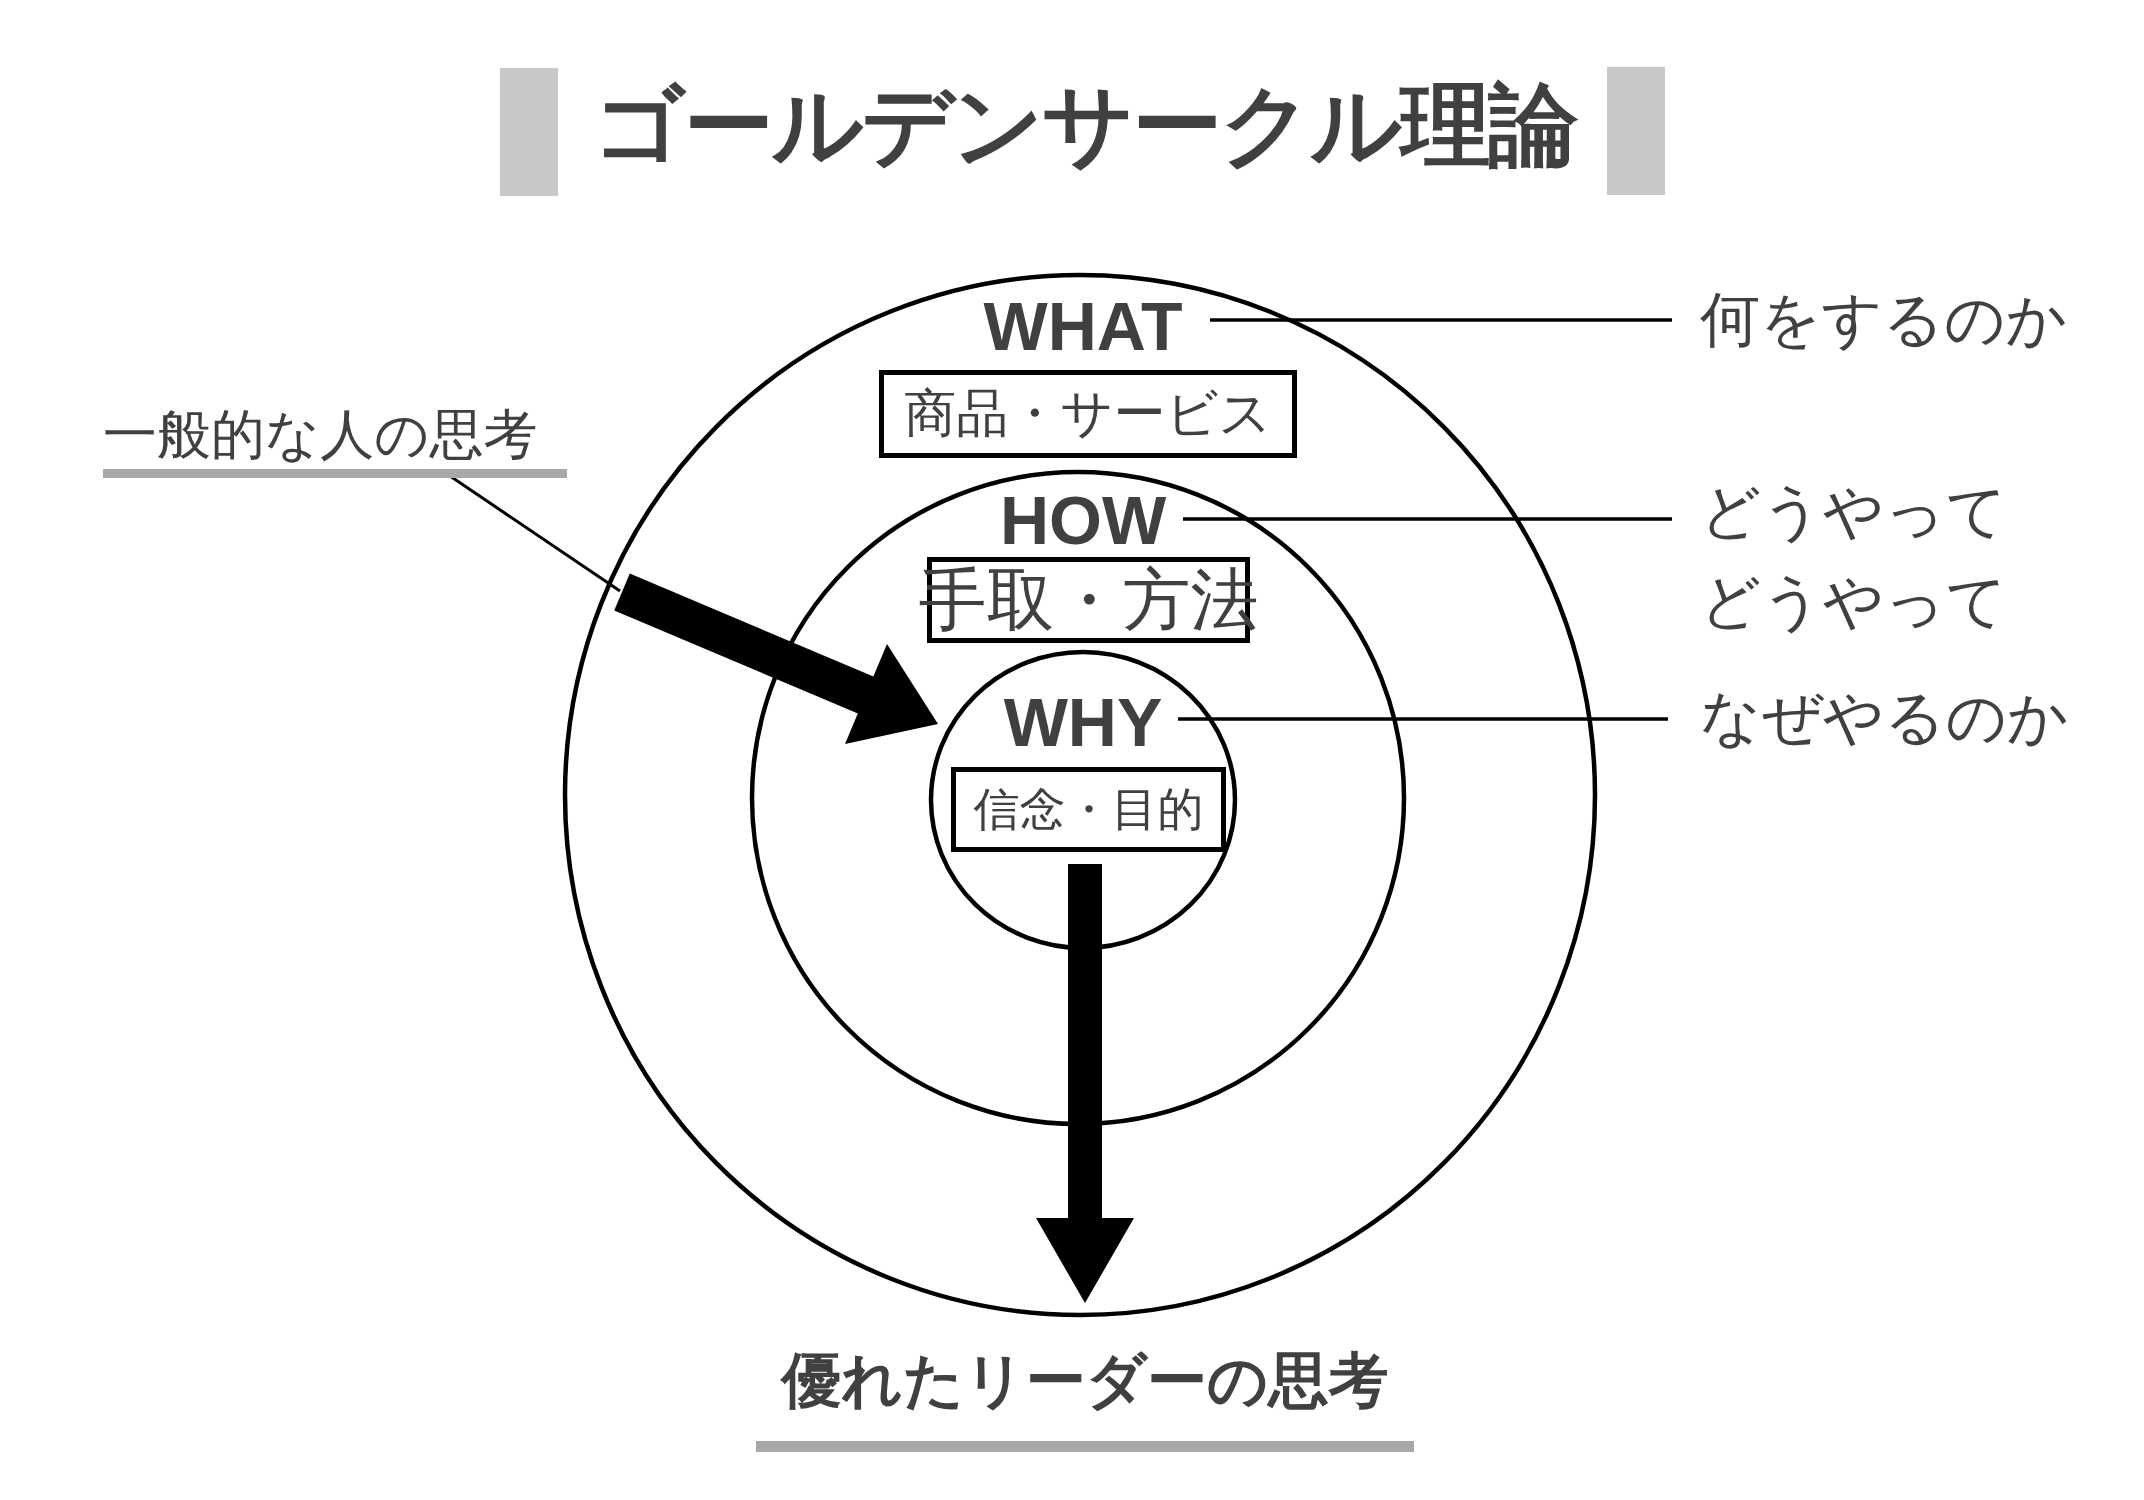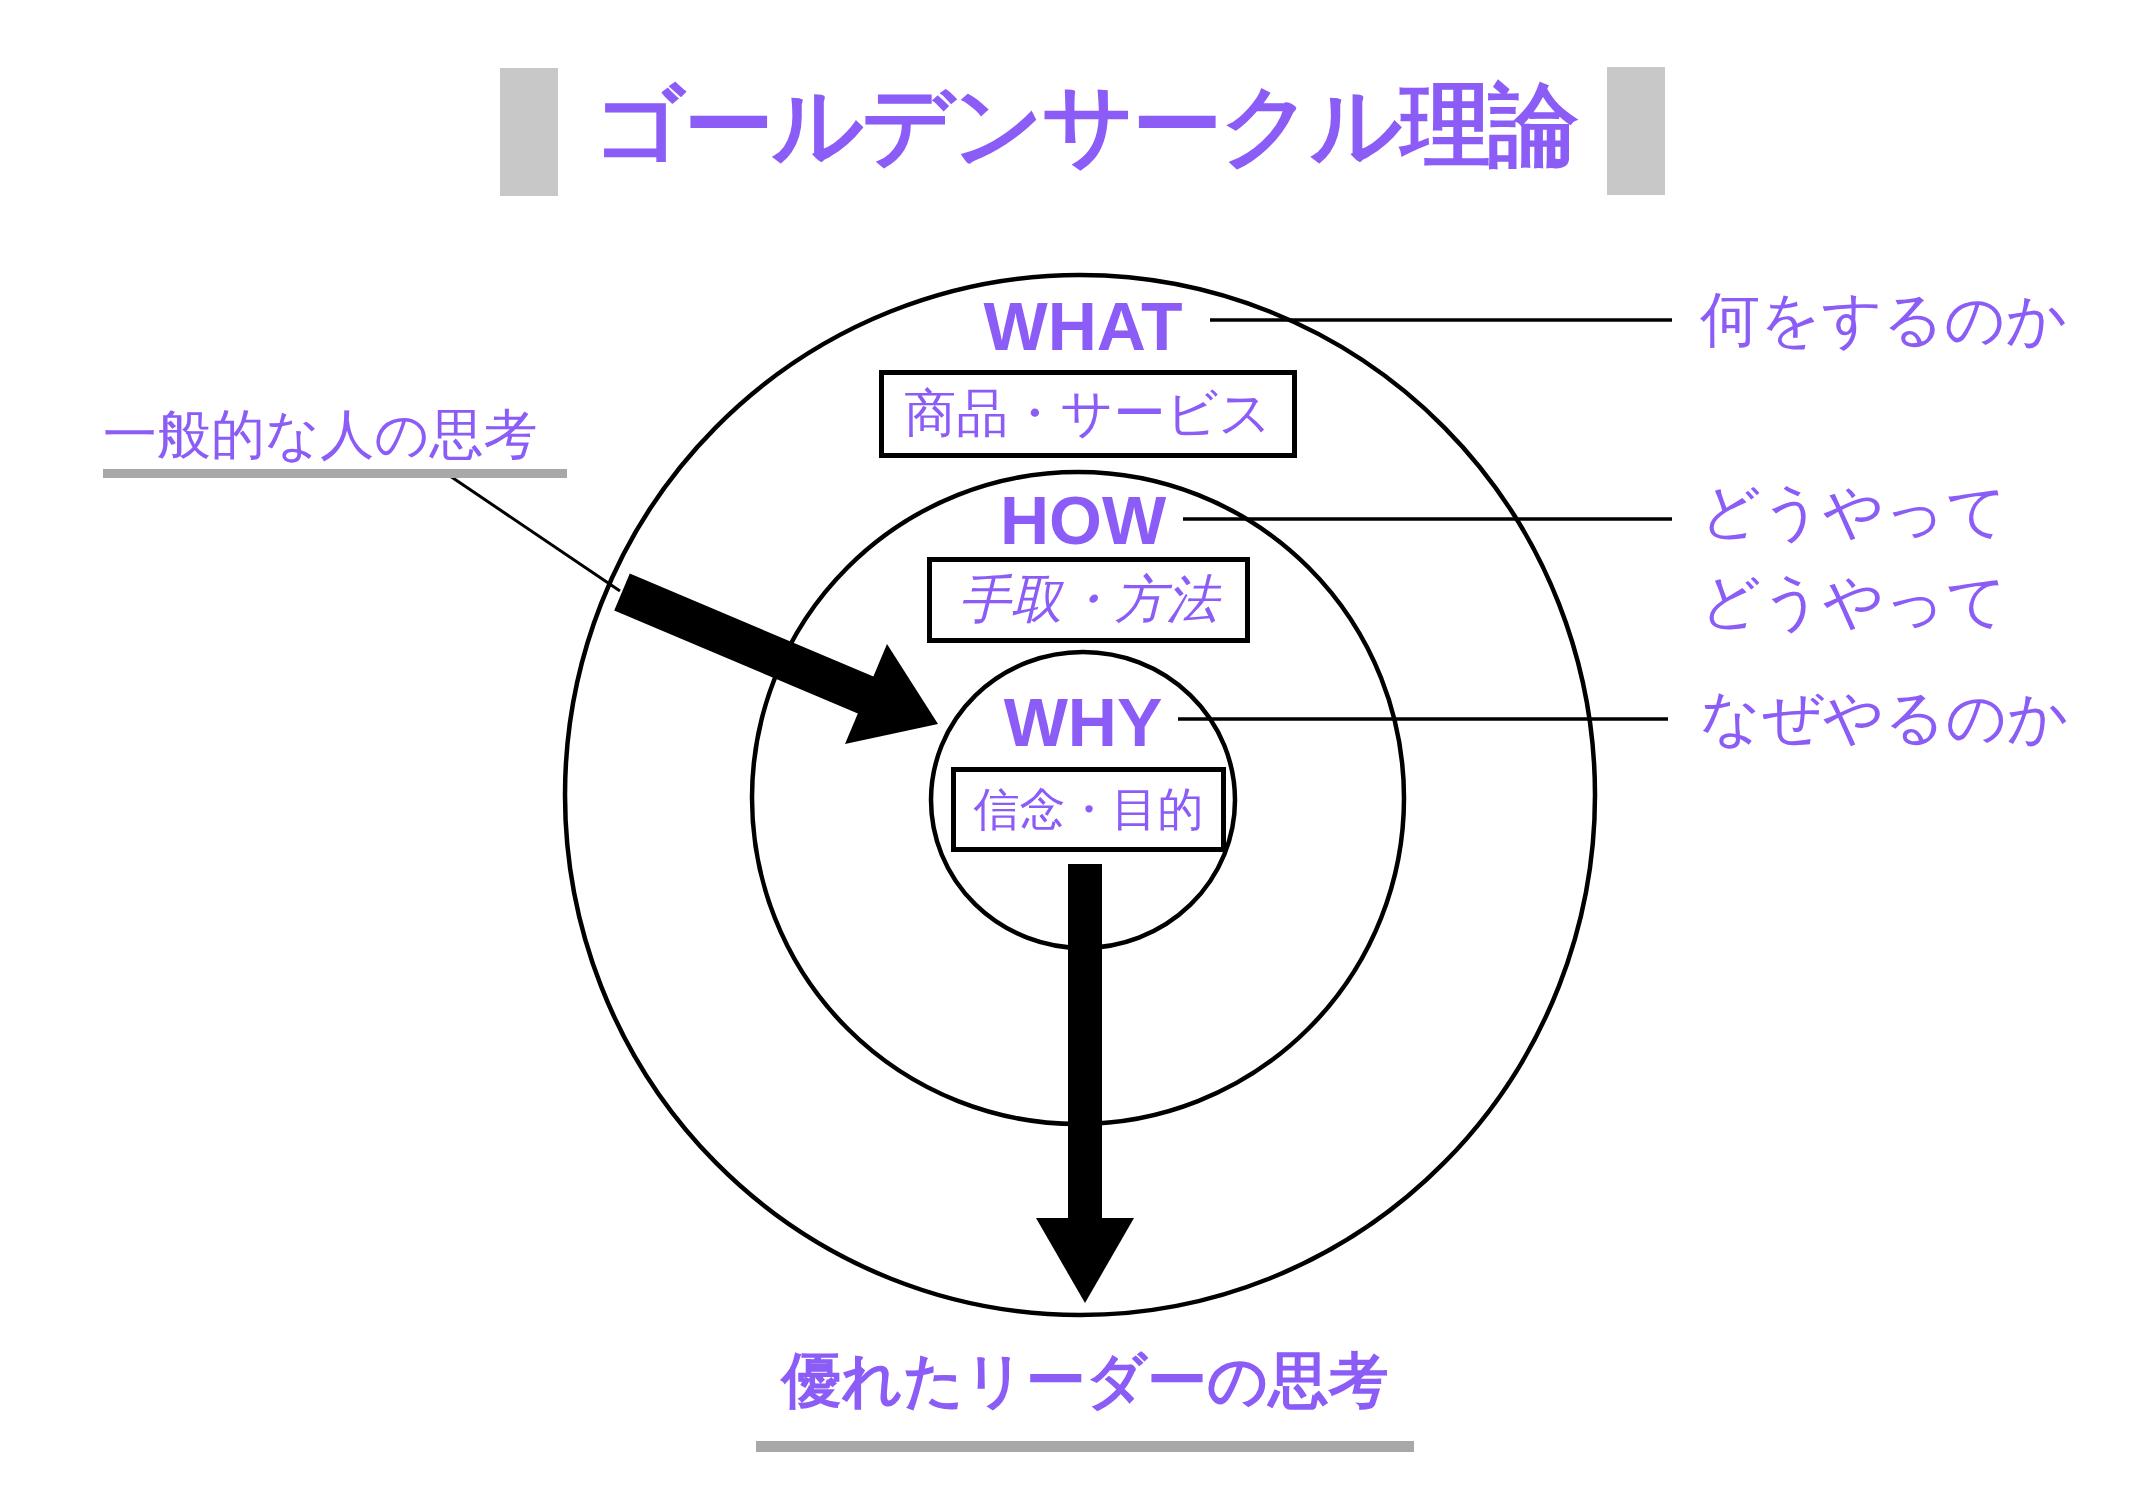--- a/index.html
+++ b/index.html
@@ -2,21 +2,21 @@
 <html><head>
 <meta charset="utf-8">
 <style>
   html,body{margin:0;padding:0;background:#ffffff;}
   #stage{
     position:relative;
     width:2144px;height:1500px;
     background:#ffffff;
     overflow:hidden;
     font-family:"Liberation Sans", sans-serif;
-    color:#8b5cf6;
+    color:#404040;
   }
   .abs{position:absolute;}
   
   .title-bar{
     position:absolute;width:58px;height:128px;
     background:#c8c8c8;
   }
   #title-bar-left{left:500px;top:68px;}
   #title-bar-right{left:1607px;top:67px;}
   #page-title{
@@ -41,21 +41,21 @@
   #why-label{left:923px;top:688px;}
   
   .term-box{
     border:5px solid #000;
     background:#fff;
     display:flex;align-items:center;justify-content:center;
     text-align:center;
     white-space:nowrap;
   }
   #what-box{left:879px;top:370px;width:408px;height:78px;font-size:52px;}
-  #how-box{left:927px;top:557px;width:313px;height:76px;font-size:52px;font-style:italic;}
+  #how-box{left:927px;top:557px;width:313px;height:76px;font-size:68px;}
   #why-box{left:951px;top:767px;width:265px;height:75px;font-size:46px;text-align:right;}
   
   .callout-text{
     font-size:60px;line-height:64px;
     white-space:nowrap;
   }
   #what-callout-text{left:1700px;top:288px;}
   #how-callout-text{left:1700px;top:478px;}
   #how-callout-text .line{height:90px;line-height:68px;}
   #why-callout-text{left:1700px;top:686px;}

